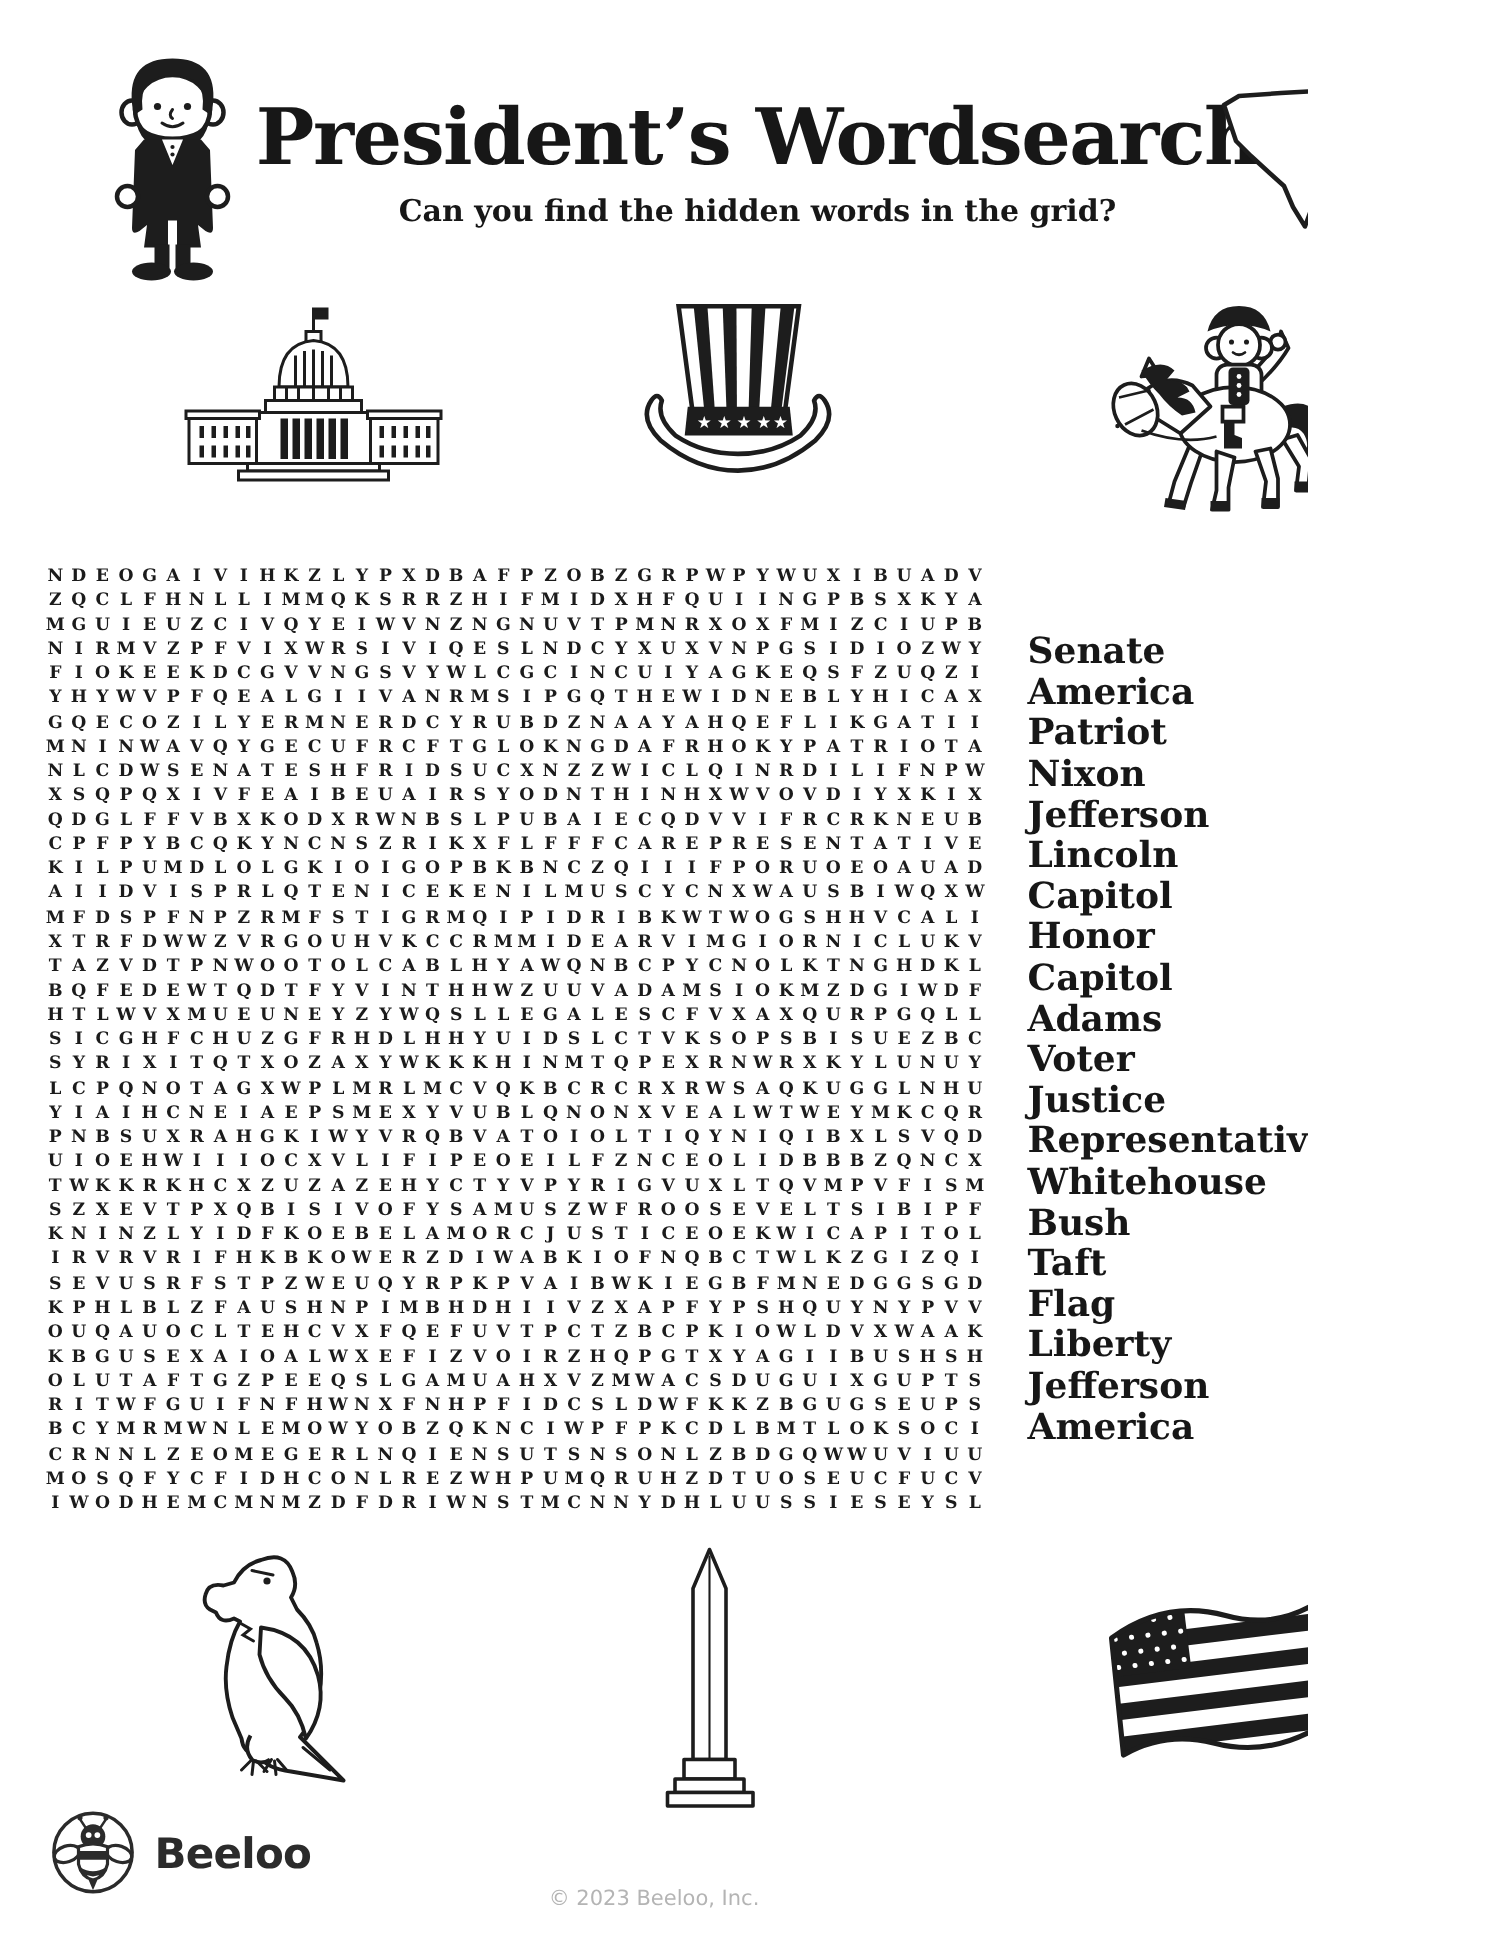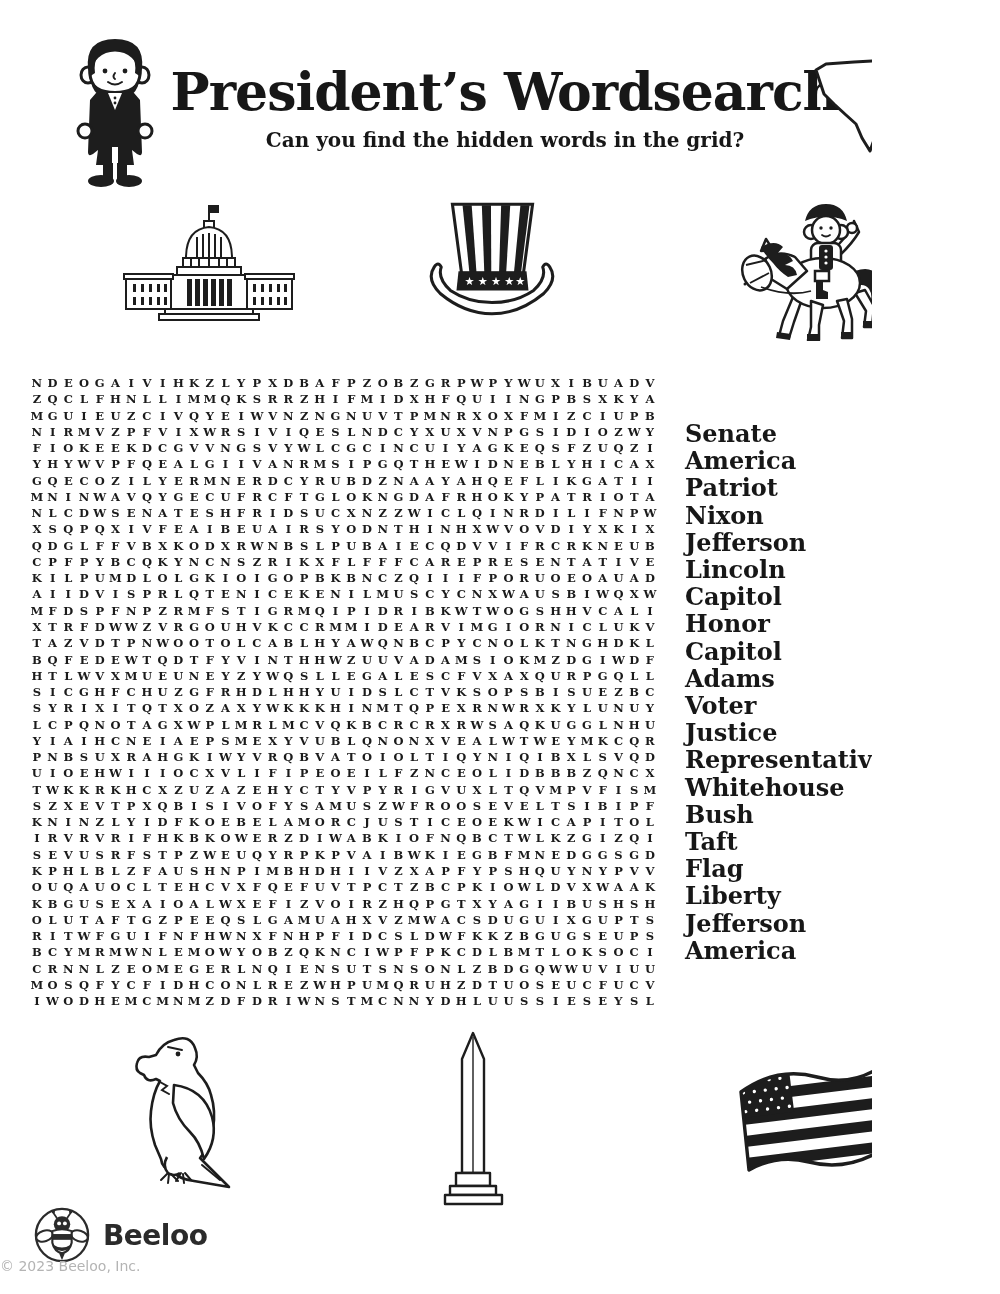--- a/index.html
+++ b/index.html
@@ -37,21 +37,21 @@
 
   
   .eagle    { left:110px; top:1027px; width:152px; height:170px; }
   .monument { left:431px; top:1029px; width:86px;  height:182px; }
   .flag     { left:729px; top:1054px; width:160px; height:126px; }
 
   
   .brand { left:33px; top:1206px; display:flex; align-items:center; gap:12px; }
   .brand-text { font-family:"DejaVu Sans","Liberation Sans",sans-serif; font-weight:700;
                 font-size:28px; color:#2b2b2b; letter-spacing:-0.5px; }
-  .copyright { left:0; right:0; top:1258px; 
+  .copyright { left:0; right:0; top:1258px; text-align:center;
                font-family:"DejaVu Sans","Liberation Sans",sans-serif;
                font-size:14px; color:#b4b4b4; }
   .qr-wrap  { left:915px; top:1201px; width:58px; text-align:center; }
   .qr-wrap svg { margin:0 auto; }
   .qr-label { font-family:"DejaVu Sans","Liberation Sans",sans-serif;
               font-size:8px; color:#bdbdbd; margin-top:19px; }
   .ink { fill:#1d1d1d; }
   .wt  { fill:#ffffff; }
 </style>
 </head>

